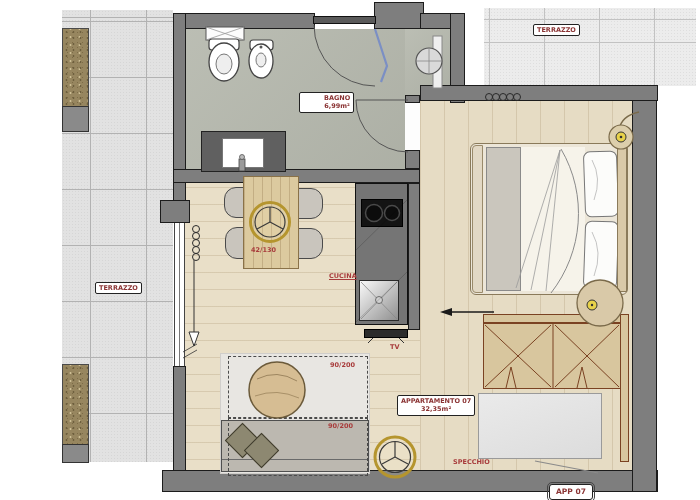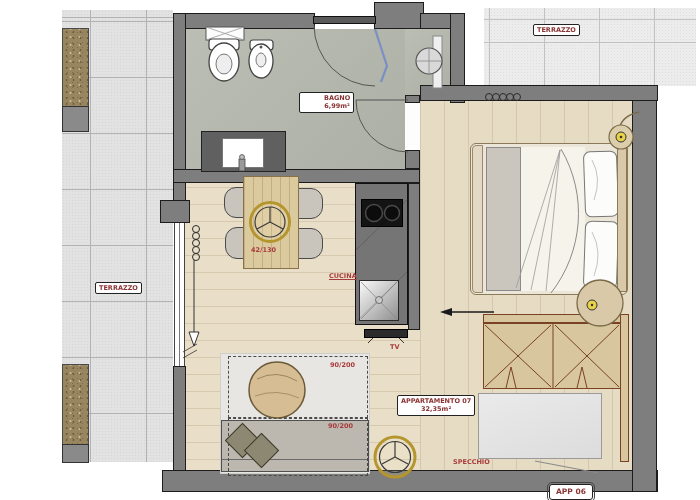--- a/index.html
+++ b/index.html
@@ -244,21 +244,21 @@
   <div class="tag" style="left:299px;top:92px;padding-left:24px;">
     <div>BAGNO</div>
     <div>6,99m²</div>
   </div>
   <div class="tag" style="left:533px;top:24px;"><span>TERRAZZO</span></div>
   <div class="tag" style="left:95px;top:282px;"><span>TERRAZZO</span></div>
   <div class="tag" style="left:397px;top:395px;">
     <div>APPARTAMENTO 07</div>
     <div>32,35m²</div>
   </div>
-  <div class="tag tag2" style="left:549px;top:484px;"><span>APP 06</span></div>
+  <div class="tag tag2" style="left:549px;top:484px;"><span>APP 07</span></div>
 
   <div class="note" style="left:329px;top:272px;text-decoration:underline;">CUCINA</div>
   <div class="note" style="left:390px;top:343px;text-align:right;">TV</div>
   <div class="note" style="left:251px;top:246px;">42/130</div>
   <div class="note" style="left:330px;top:361px;">90/200</div>
   <div class="note" style="left:328px;top:422px;">90/200</div>
   <div class="note" style="left:453px;top:458px;">SPECCHIO</div>
 
 </div>
 

